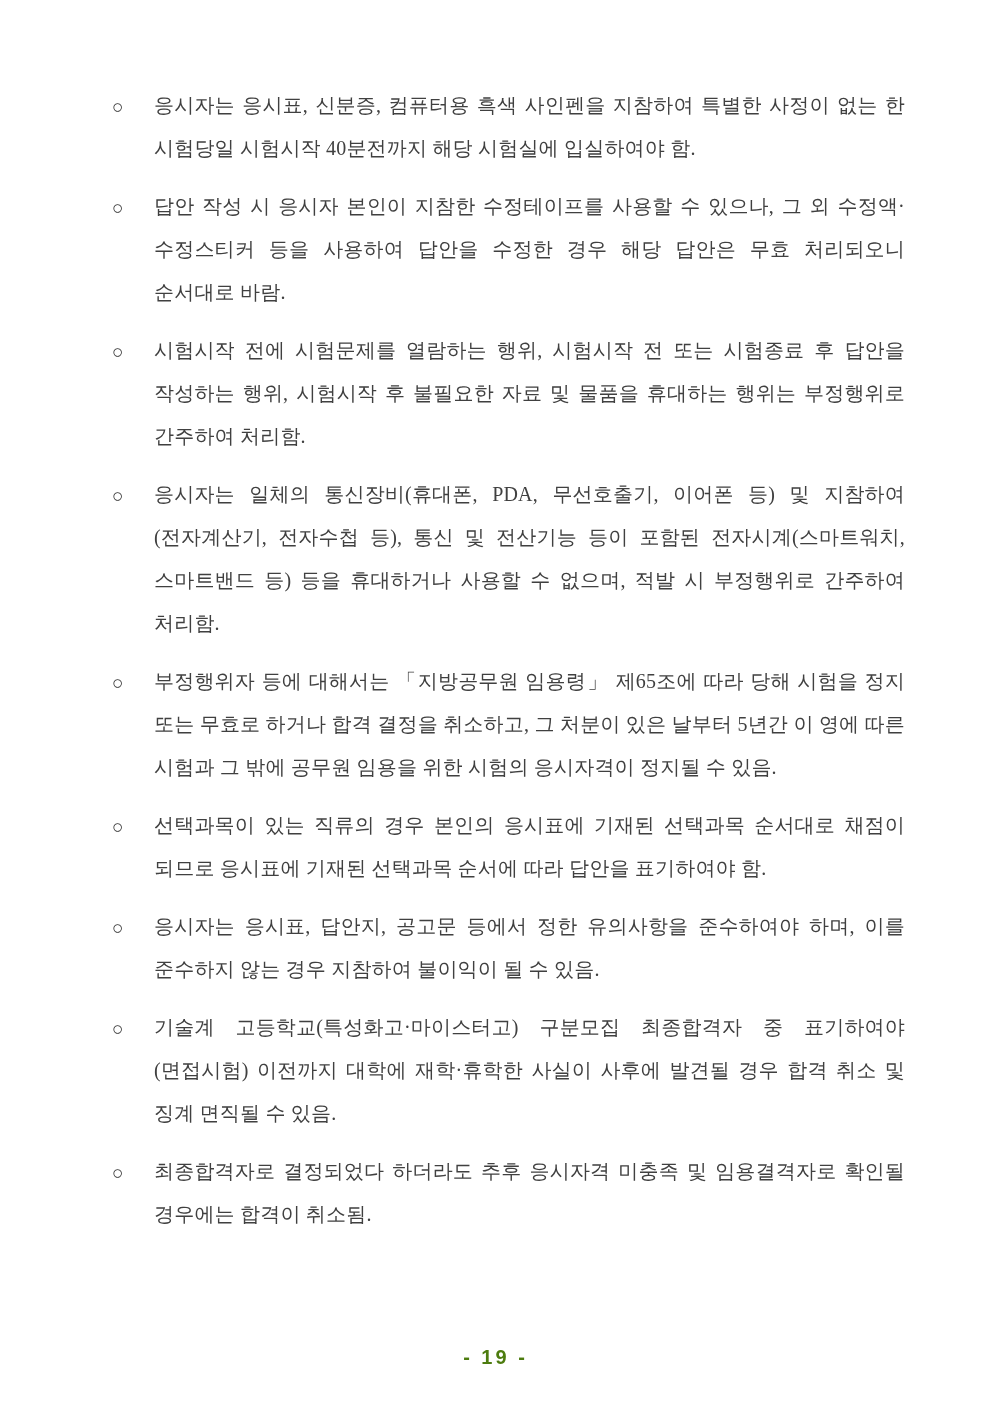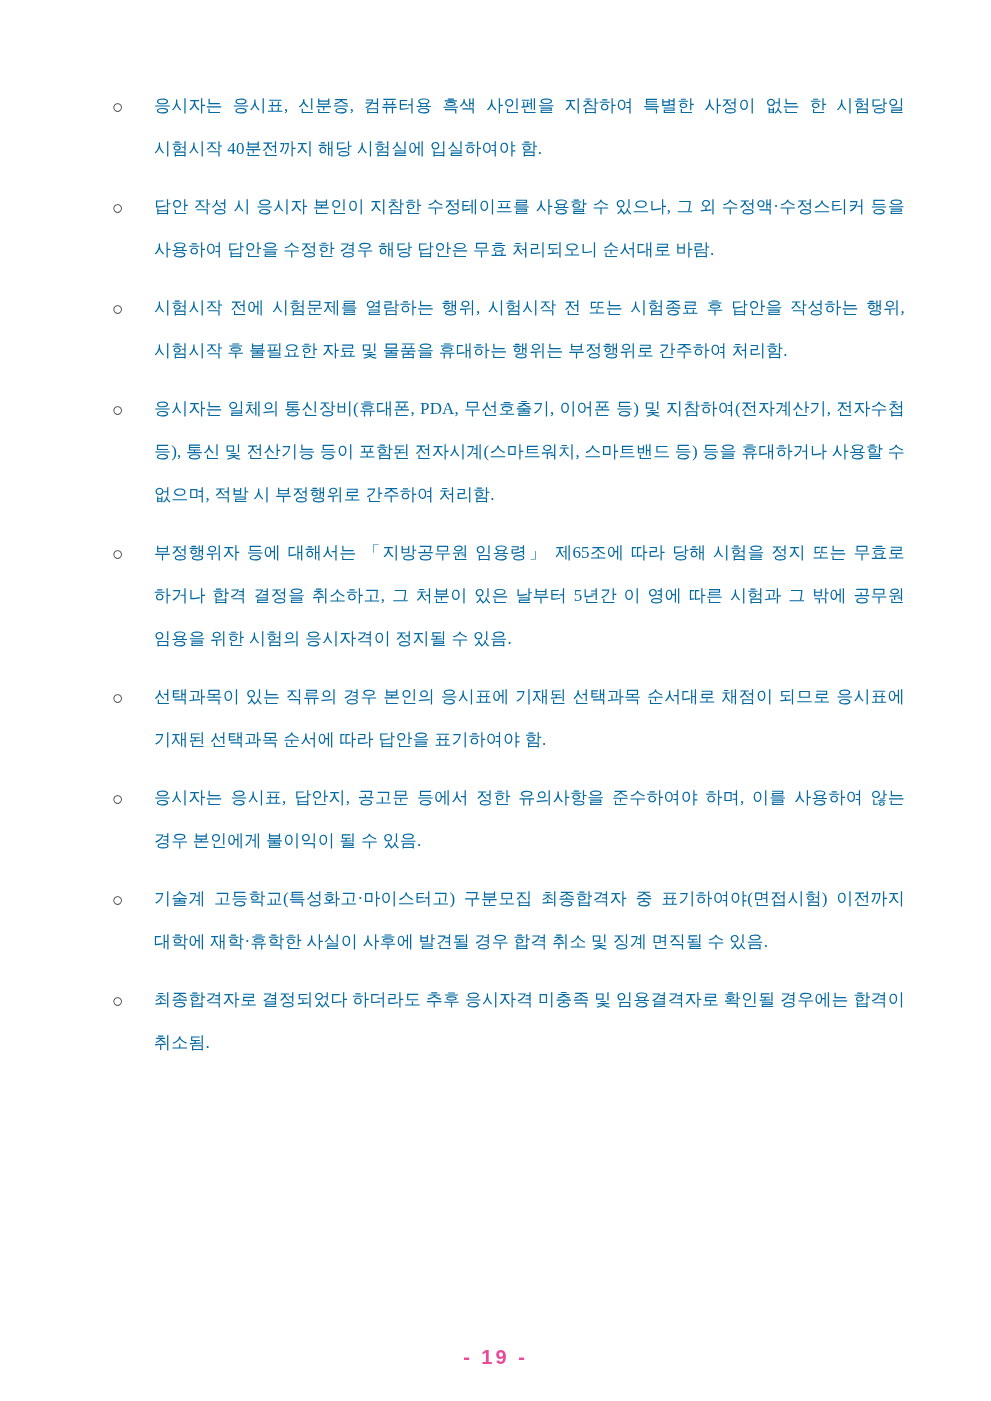--- a/index.html
+++ b/index.html
@@ -31,38 +31,38 @@
     align-items: start;
     margin-bottom: 15px;
   }
   .bullet-marker {
     font-size: 19px;
     line-height: 43px;
     color: #333333;
     transform: translateY(1px);
   }
   .bullet-text {
-    font-size: 17px;
+    font-size: 20px;
     line-height: 43px;
     letter-spacing: 0.2px;
     text-align: justify;
     word-break: keep-all;
-    color: #0369a1;
+    color: #404040;
   }
   .page-number {
     position: absolute;
     left: 0;
     bottom: 32px;
     width: 100%;
     text-align: center;
     font-family: "Liberation Sans", "DejaVu Sans", sans-serif;
     font-weight: bold;
     font-size: 20px;
     letter-spacing: 3px;
-    color: #ec4899;
+    color: #4d7c0f;
   }
 </style>
 </head>
 <body>
 
 <div class="page">
 
   <div class="notice-list">
 
       <div class="bullet-item">
@@ -90,21 +90,21 @@
         <span class="bullet-text">부정행위자 등에 대해서는 「지방공무원 임용령」 제65조에 따라 당해 시험을 정지 또는 무효로 하거나 합격 결정을 취소하고, 그 처분이 있은 날부터 5년간 이 영에 따른 시험과 그 밖에 공무원 임용을 위한 시험의 응시자격이 정지될 수 있음.</span>
       </div>
 
       <div class="bullet-item">
         <span class="bullet-marker">○</span>
         <span class="bullet-text">선택과목이 있는 직류의 경우 본인의 응시표에 기재된 선택과목 순서대로 채점이 되므로 응시표에 기재된 선택과목 순서에 따라 답안을 표기하여야 함.</span>
       </div>
 
       <div class="bullet-item">
         <span class="bullet-marker">○</span>
-        <span class="bullet-text">응시자는 응시표, 답안지, 공고문 등에서 정한 유의사항을 준수하여야 하며, 이를 사용하여 않는 경우 본인에게 불이익이 될 수 있음.</span>
+        <span class="bullet-text">응시자는 응시표, 답안지, 공고문 등에서 정한 유의사항을 준수하여야 하며, 이를 준수하지 않는 경우 지참하여 불이익이 될 수 있음.</span>
       </div>
 
       <div class="bullet-item">
         <span class="bullet-marker">○</span>
         <span class="bullet-text">기술계 고등학교(특성화고·마이스터고) 구분모집 최종합격자 중 표기하여야(면접시험) 이전까지 대학에 재학·휴학한 사실이 사후에 발견될 경우 합격 취소 및 징계 면직될 수 있음.</span>
       </div>
 
       <div class="bullet-item">
         <span class="bullet-marker">○</span>
         <span class="bullet-text">최종합격자로 결정되었다 하더라도 추후 응시자격 미충족 및 임용결격자로 확인될 경우에는 합격이 취소됨.</span>

